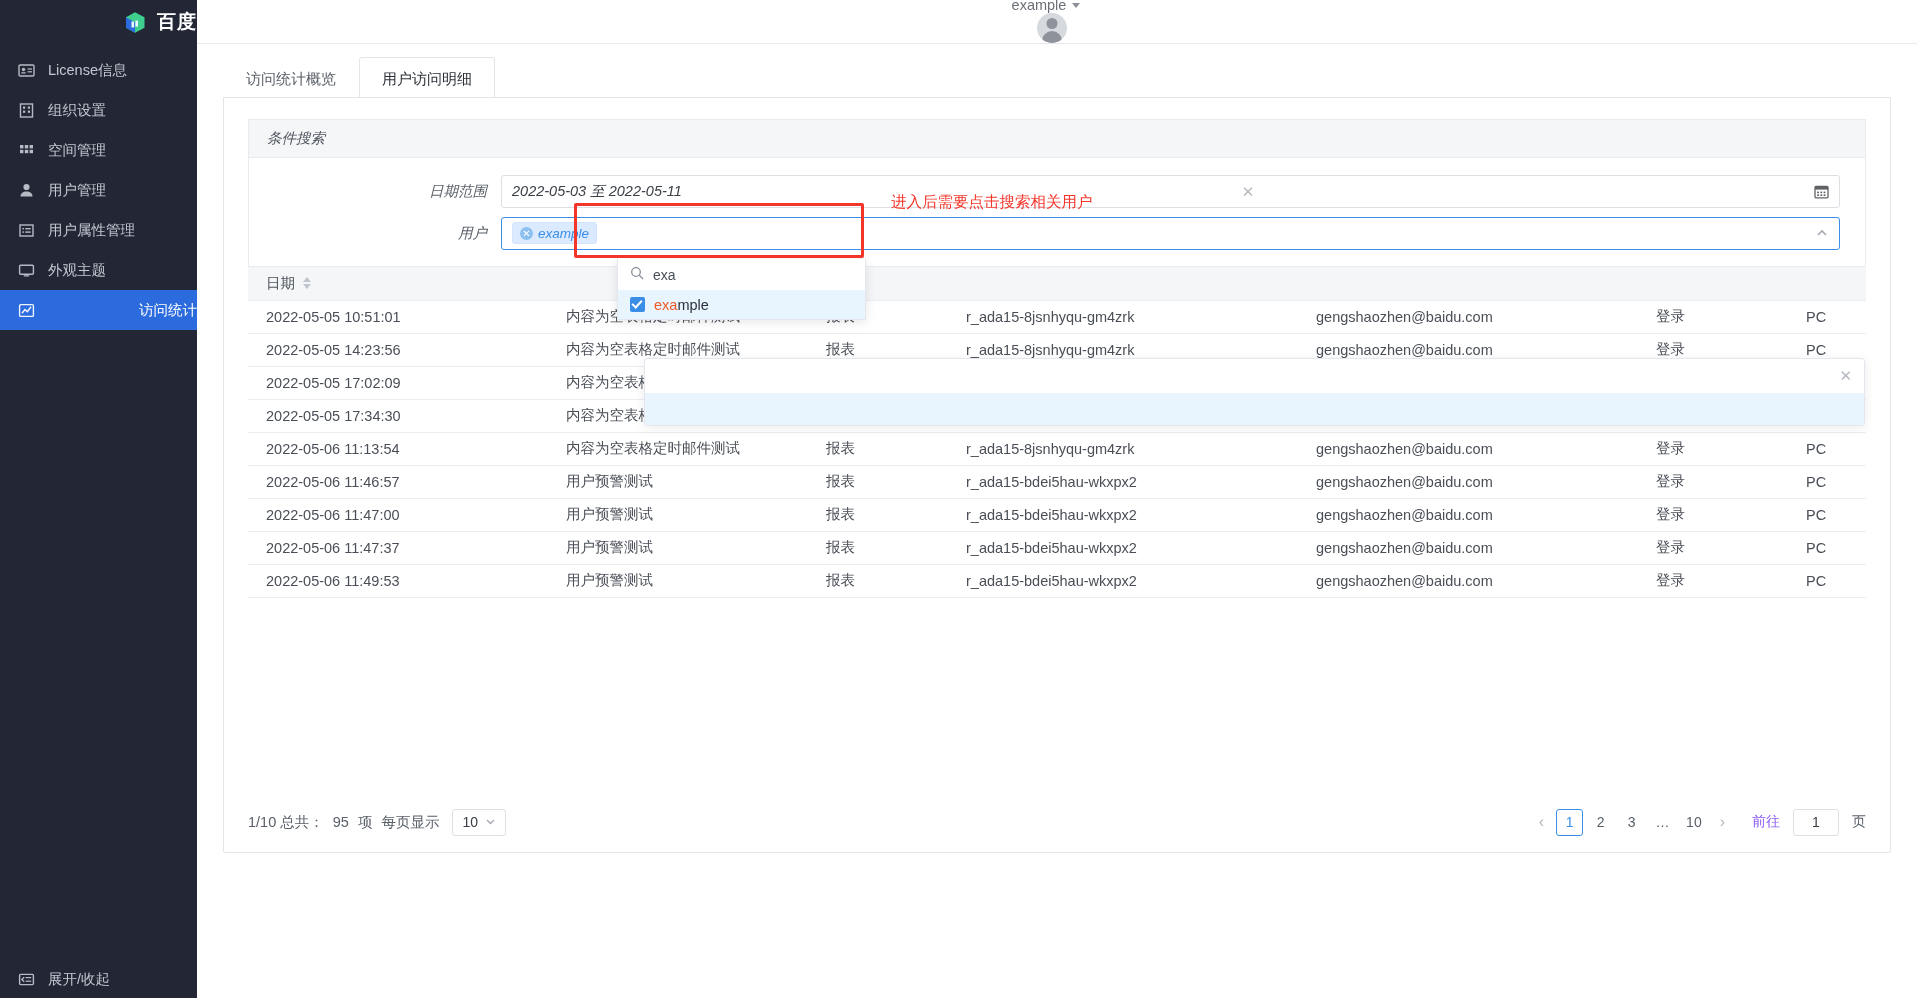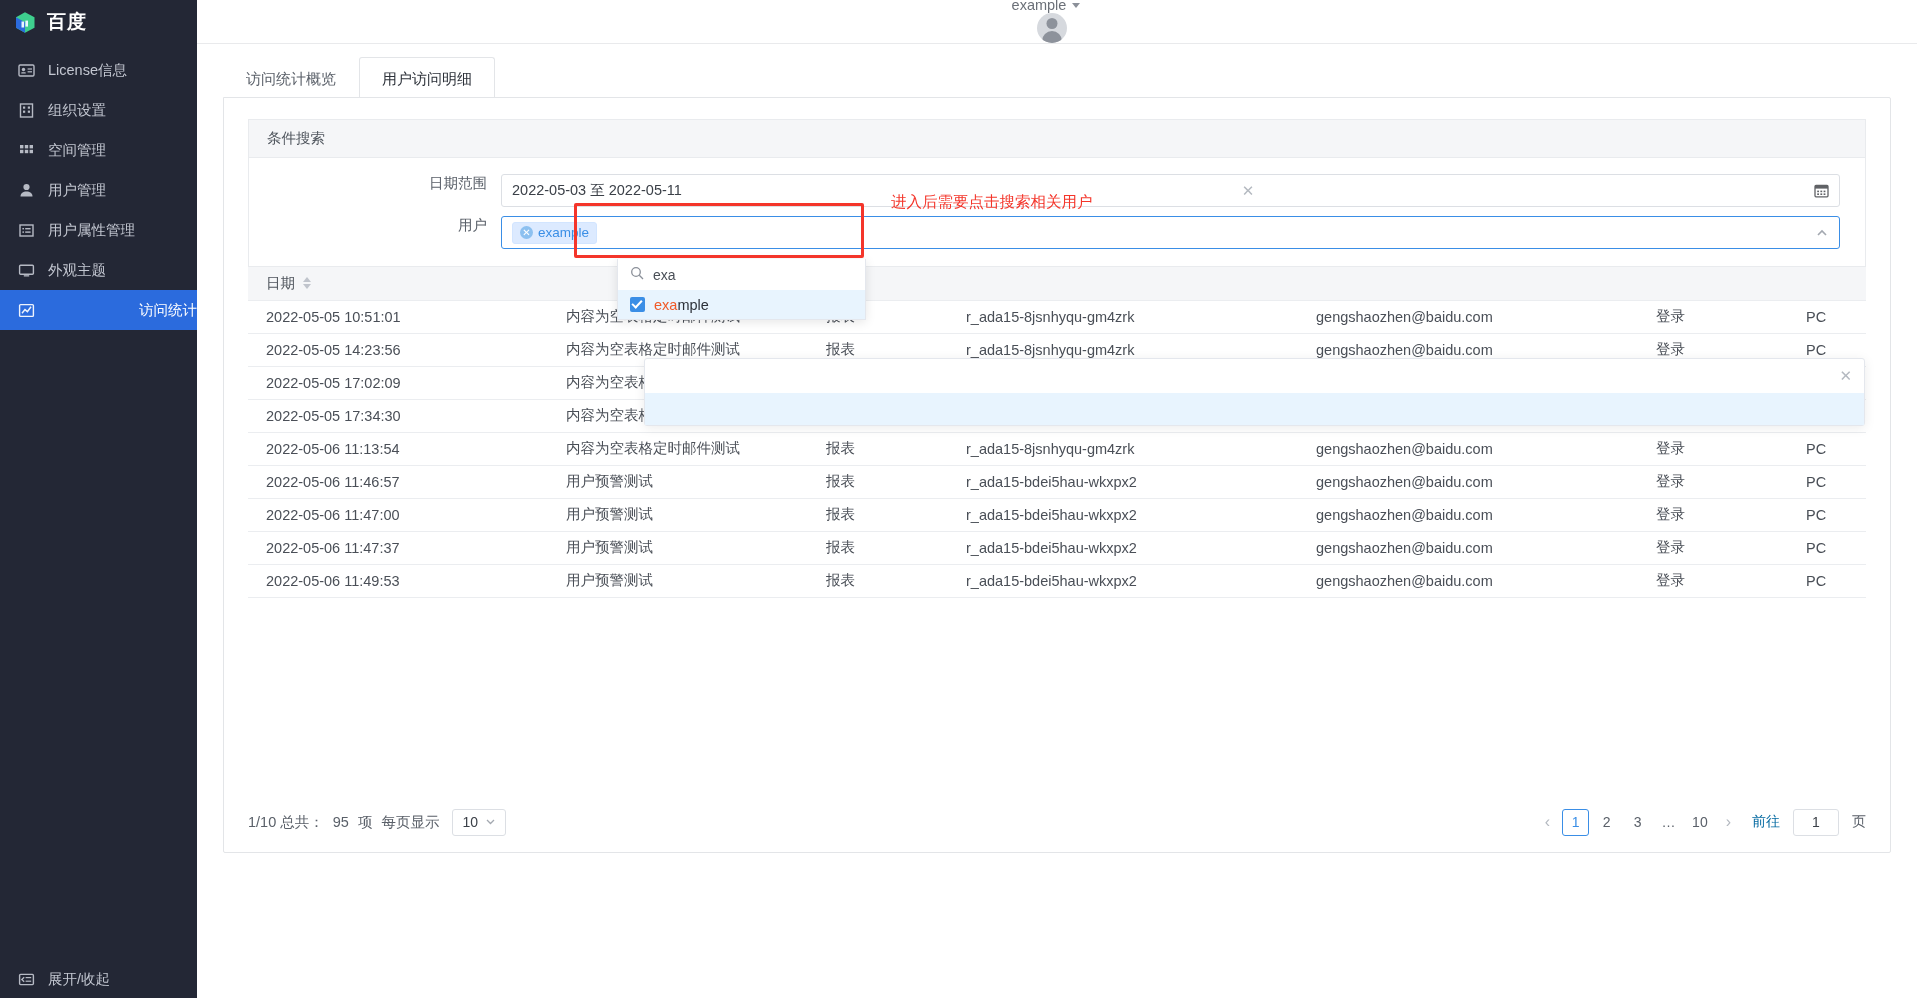--- a/index.html
+++ b/index.html
@@ -17,20 +17,21 @@
   .sidebar {
     width: 197px; height: 998px;
     background: #232735;
     flex: 0 0 197px;
     position: relative;
     color: #c9ccd4;
   }
   .logo-row {
     height: 44px; display: flex; align-items: center; gap: 9px;
     padding-left: 13px;
+    justify-content: flex-end;
   }
   .logo-mark { width: 25px; height: 25px; position: relative; }
   .logo-text {
     color: #ffffff; font-size: 19px; font-weight: bold; letter-spacing: 1px;
   }
   .nav { margin-top: 6px; }
   .nav-item {
     height: 40px; display: flex; align-items: center;
     padding-left: 18px; gap: 13px;
     font-size: 14.5px; color: #c3c7d1; cursor: pointer;
@@ -99,29 +100,29 @@
   .panel {
     margin: 0 26px 0 26px;
     border: 1px solid #e3e5e8;
     background: #ffffff;
     height: 756px;
     position: relative;
     border-radius: 0 2px 2px 2px;
   }
 
   
-  .search-card { margin: 21px 24px 0 24px; border: 1px solid #e9ebee; }
+  .search-card { margin: 21px 24px 0 24px; border: 1px solid #e9ebee; font-style: italic; }
   .search-head {
     height: 38px; background: #f5f6f8; border-bottom: 1px solid #e9ebee;
     display: flex; align-items: center; padding-left: 18px;
     font-size: 14.5px; color: #4e545c;
   }
   .search-body { padding: 16px 0 16px 0; background:#fff; }
   .form-row {
-    display: flex; align-items: flex-start; height: 34px; margin-bottom: 8px;
+    display: flex; align-items: center; height: 34px; margin-bottom: 8px;
   }
   .form-row:last-child { margin-bottom: 0; }
   .form-label {
     width: 252px; text-align: right; padding-right: 14px;
     font-size: 14.5px; color: #5a6069; flex: 0 0 252px;
   }
   .field {
     flex: 1; margin-right: 25px; height: 33px;
     border: 1px solid #dcdfe4; background: #fff; border-radius: 3px;
     display: flex; align-items: center; padding: 0 10px;
@@ -239,21 +240,21 @@
     display: flex; align-items: center; gap: 7px; padding: 0 9px;
     font-size: 14px; color: #3b4048; cursor: pointer; margin-left: 4px;
   }
   .pg-right { margin-left: auto; display: flex; align-items: center; gap: 4px; font-size: 14px; color: #5a6069; }
   .pg-arrow { color: #b4b9c0; padding: 0 8px; cursor: pointer; font-size: 16px; }
   .pg-num {
     min-width: 27px; height: 27px; display: flex; align-items: center;
     justify-content: center; cursor: pointer; color: #5a6069; padding: 0 6px;
   }
   .pg-num.active { border: 1px solid #3a8ee6; color: #3a8ee6; border-radius: 3px; }
-  .pg-goto { margin-left: 9px; color: #0369a1; }
+  .pg-goto { margin-left: 15px; color: #8b5cf6; }
   .pg-input {
     width: 46px; height: 27px; border: 1px solid #dcdfe4; border-radius: 3px;
     display: flex; align-items: center; justify-content: center;
     font-size: 14px; color: #3b4048; margin: 0 9px;
   }
 </style>
 </head>
 <body>
 
 <div class="app">

